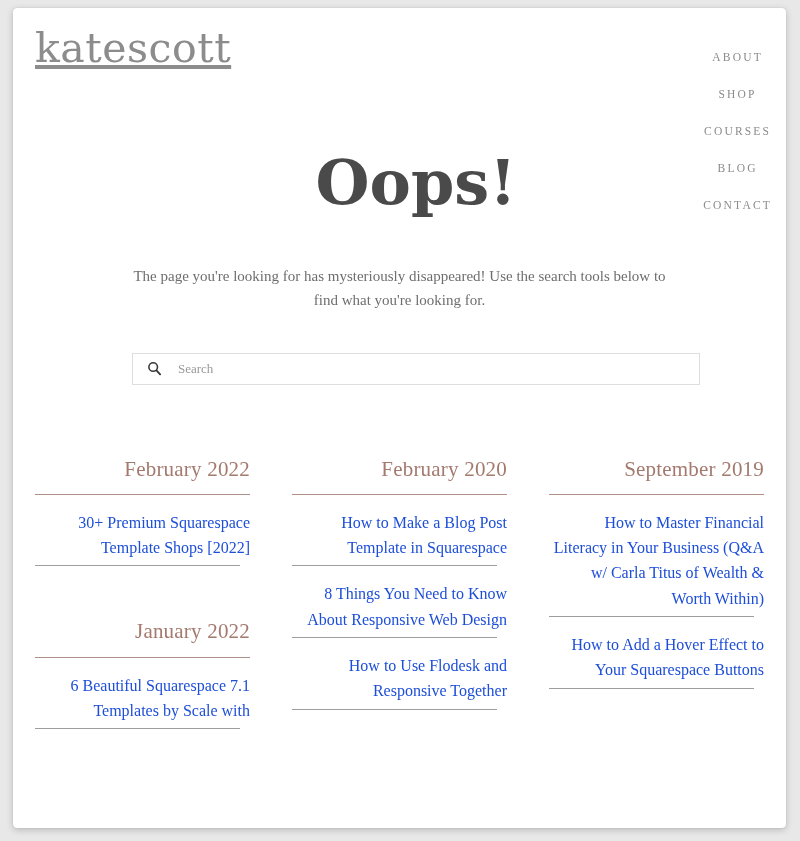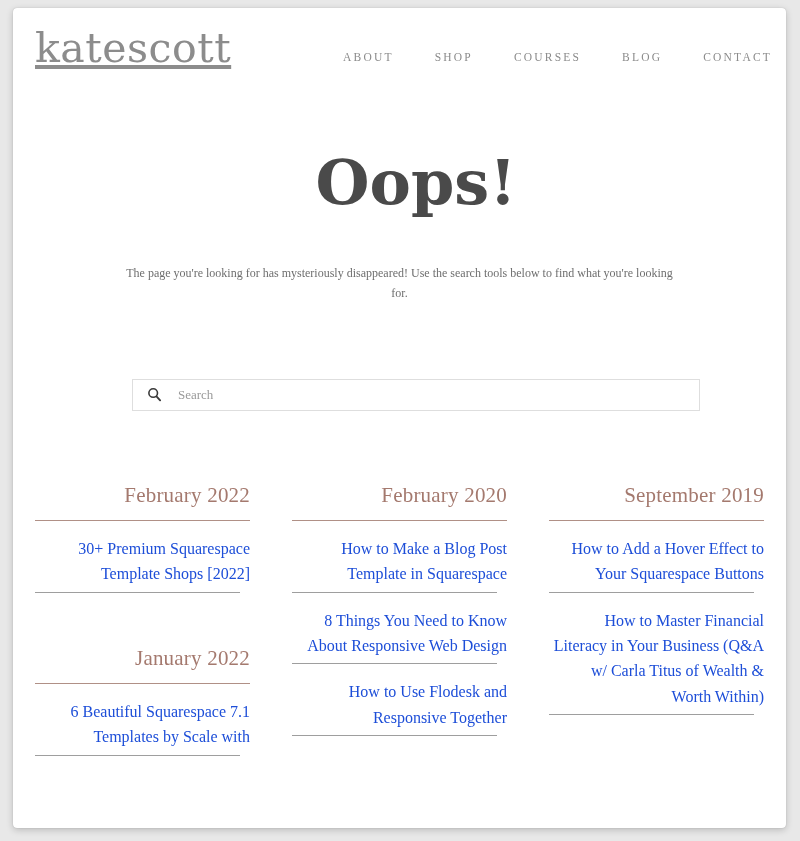--- a/index.html
+++ b/index.html
@@ -43,21 +43,22 @@
     color: #8c8c8c;
     letter-spacing: 0.5px;
     line-height: 1;
   }
   .main-nav {
     position: absolute;
     right: 14px;
     top: 43px;
     display: flex;
     align-items: center;
-    gap: 41px;
+    gap: 25px;
+    flex-direction: column;
   }
   .nav-link {
     font-family: "Liberation Serif", serif;
     font-size: 11.5px;
     letter-spacing: 2.2px;
     color: #8b8b8b;
     text-decoration: none;
     white-space: nowrap;
   }
 
@@ -73,28 +74,28 @@
     font-weight: 700;
     color: #4a4a4a;
     letter-spacing: 0px;
     line-height: 1.05;
     padding-left: 33px;
   }
   .hero-text {
     margin: 49px auto 0;
     width: 560px;
     font-family: "Liberation Serif", serif;
-    font-size: 12px;
+    font-size: 15px;
     line-height: 1.62;
     color: #6e6e6e;
   }
 
   
   .search-wrap {
-    margin: 76px auto 0;
+    margin: 40px auto 0;
     width: 568px;
     padding-left: 33px;
   }
   .search-box {
     display: flex;
     align-items: center;
     height: 32px;
     border: 1px solid #dedede;
     background: #fff;
     padding: 0 10px 0 14px;
@@ -251,26 +252,26 @@
         </ul>
       </div>
     </div>
 
     <div class="archive-col">
       <div class="month-group">
         <h2 class="month-title">September 2019</h2>
         <div class="month-rule"></div>
         <ul class="post-list">
           <li class="post-item">
+            <a class="post-link" href="#">How to Master Financial Literacy in Your Business (Q&amp;A w/ Carla Titus of Wealth &amp; Worth Within)</a>
+            <div class="post-rule"></div>
+          </li>
+          <li class="post-item">
             <a class="post-link" href="#">How to Add a Hover Effect to Your Squarespace Buttons</a>
             <div class="post-rule"></div>
           </li>
-          <li class="post-item">
-            <a class="post-link" href="#">How to Master Financial Literacy in Your Business (Q&amp;A w/ Carla Titus of Wealth &amp; Worth Within)</a>
-            <div class="post-rule"></div>
-          </li>
         </ul>
       </div>
     </div>
 
   </section>
 
 </div>
 
 </body></html>

